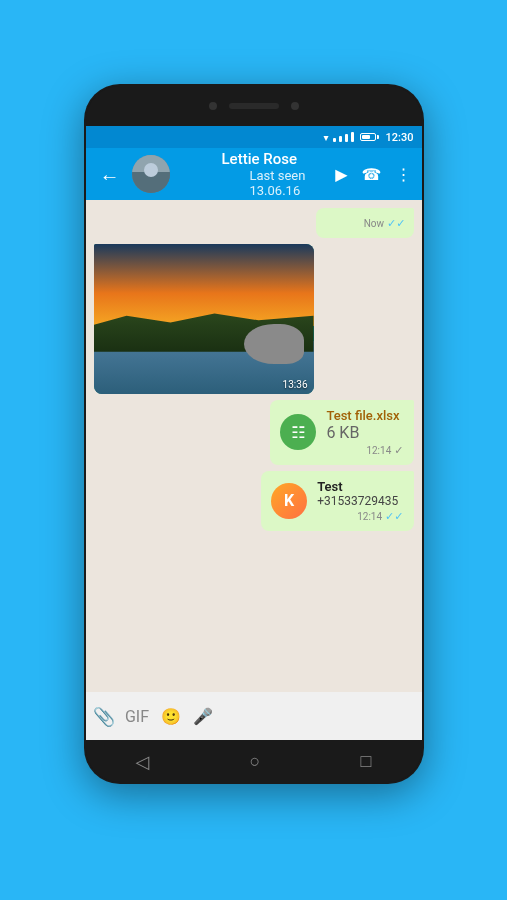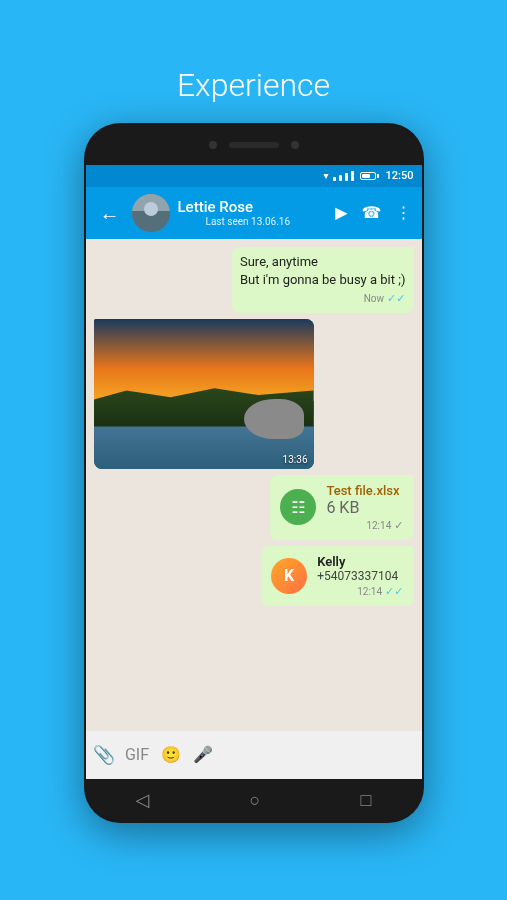--- a/index.html
+++ b/index.html
@@ -132,30 +132,31 @@
     }
     .avatar-head {
       width: 14px; height: 14px;
       background: #BCCCDB;
       border-radius: 50%;
       position: absolute;
       top: 8px; left: 12px;
     }
     .contact-info {
       flex: 1;
+      margin-left: 44px;
     }
     .contact-name {
       color: white;
       font-size: 15px;
       font-weight: 500;
       line-height: 1.2;
     }
     .contact-status {
       color: rgba(255,255,255,0.85);
-      font-size: 10px;
+      font-size: 13px;
       padding-left: 28px;
     }
     .app-bar-actions {
       display: flex;
       gap: 14px;
       align-items: center;
     }
     .action-icon {
       color: white;
       font-size: 16px;
@@ -405,21 +406,20 @@
       width: 2px; height: 4px;
       background: white;
       border-radius: 0 1px 1px 0;
     }
   </style>
 </head>
 <body>
 
 <div class="top-text">
   <br>
-  <span>Experience</span>
 </div>
 
 <div class="phone-frame">
   <div class="phone-inner">
 
     <div class="phone-top-bar">
       <div class="camera-dot"></div>
       <div class="speaker-slot"></div>
       <div class="camera-dot"></div>
     </div>
@@ -436,21 +436,21 @@
             <span class="bar" style="width:3px;height:6px;"></span>
             <span class="bar" style="width:3px;height:8px;"></span>
             <span class="bar" style="width:3px;height:10px;"></span>
           </span>
           <div class="battery-icon">
             <div class="batt-body">
               <div class="batt-fill"></div>
             </div>
             <div class="batt-tip"></div>
           </div>
-          <span class="status-time">12:50</span>
+          <span class="status-time">12:30</span>
         </div>
       </div>
 
       <div class="app-bar">
         <span class="back-btn">←</span>
         <div class="contact-avatar">
           <div class="avatar-person">
             <div class="avatar-head"></div>
           </div>
         </div>
@@ -461,21 +461,20 @@
         <div class="app-bar-actions">
           <span class="action-icon">▶</span>
           <span class="action-icon">☎</span>
           <span class="action-icon">⋮</span>
         </div>
       </div>
 
       <div class="chat-area">
 
         <div class="msg-bubble msg-sent">
-          <div class="msg-text">Sure, anytime<br>But i'm gonna be busy a bit ;)</div>
           <div class="msg-meta">
             <span class="msg-time">Now</span>
             <span class="msg-check">✓✓</span>
           </div>
         </div>
 
         <div class="img-bubble">
           <div class="img-placeholder">
             <div class="img-sky"></div>
             <div class="img-water"></div>
@@ -497,22 +496,22 @@
               <span class="msg-check" style="color:#888;">✓</span>
             </div>
           </div>
         </div>
 
         <div class="contact-bubble">
           <div class="contact-bubble-avatar">
             <span>K</span>
           </div>
           <div>
-            <div class="contact-bubble-name">Kelly</div>
-            <div class="contact-bubble-phone">+54073337104</div>
+            <div class="contact-bubble-name">Test</div>
+            <div class="contact-bubble-phone">+31533729435</div>
             <div class="contact-bubble-meta">
               <span class="msg-time">12:14</span>
               <span class="msg-check">✓✓</span>
             </div>
           </div>
         </div>
 
       </div>
 
       <div class="input-bar">

